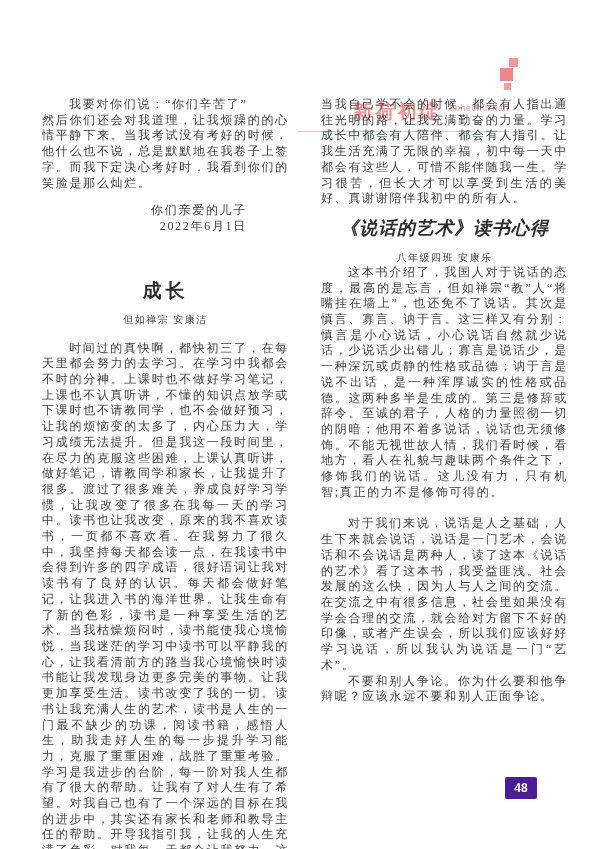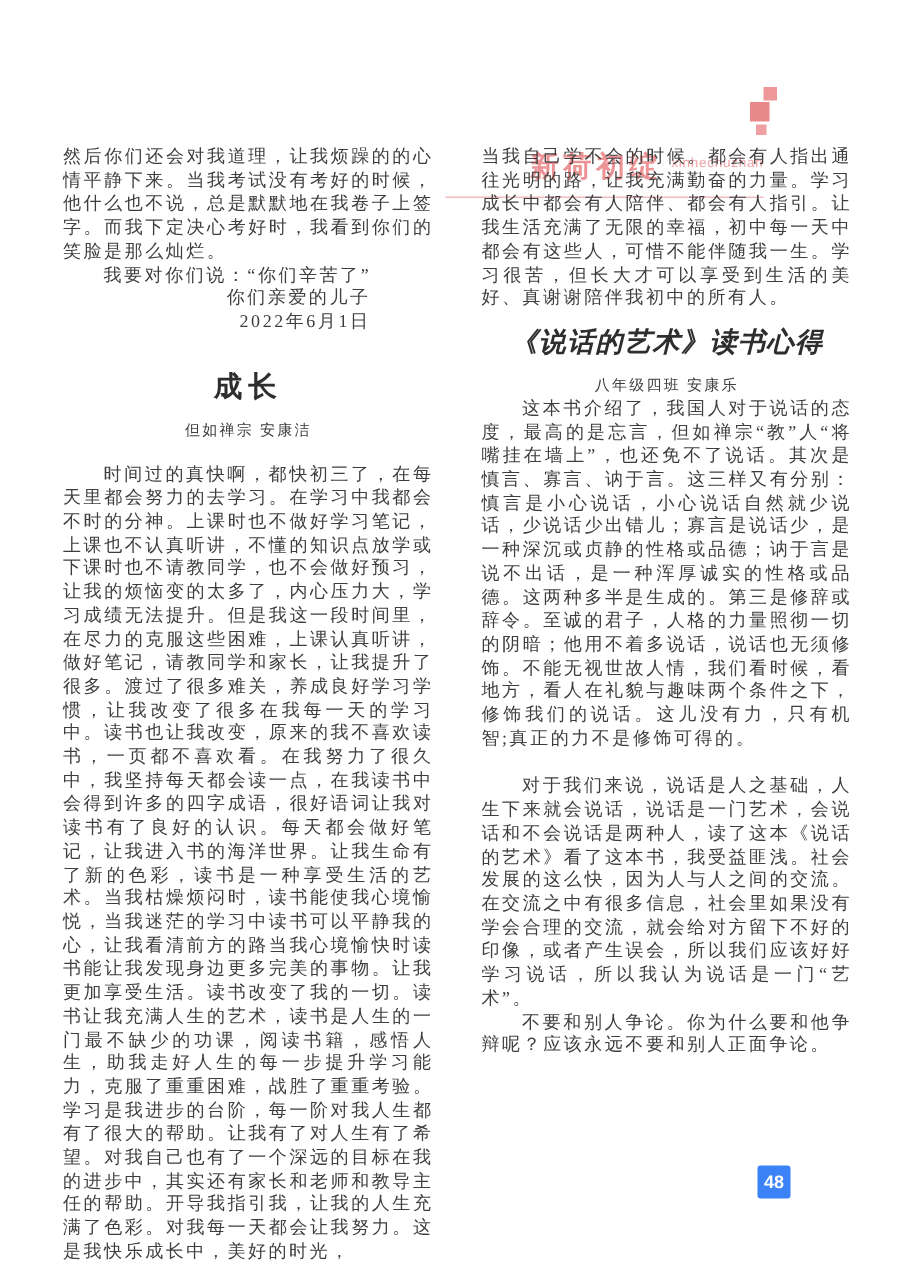--- a/index.html
+++ b/index.html
@@ -34,38 +34,38 @@
   .col{position:absolute;top:97px;width:247px;}
   .col-left{left:42px;}
   .col-right{left:321px;}
 
   .body-text{
     font-size:12px;line-height:15.7px;letter-spacing:1.7px;
     text-align:justify;color:#3e3e3e;margin:0;
   }
   .indent{text-indent:27px;}
   .sign{text-align:right;padding-right:42px;letter-spacing:1.7px;}
-  .sign-name{}
+  .sign-name{margin-top:12px;}
 
   .article-title{
     font-size:19px;font-weight:bold;text-align:center;letter-spacing:4px;
-    color:#2e2e2e;margin:24px 0 0 0;line-height:24px;
+    color:#2e2e2e;margin:44px 0 0 0;line-height:24px;
   }
   .article-title.long{font-size:18px;letter-spacing:1px;margin:8px 0 0 0;line-height:26px;font-style:italic;}
   .byline{
     text-align:center;font-size:10px;letter-spacing:1.5px;color:#3e3e3e;
     margin:10px 0 0 0;line-height:14px;
   }
   .first-body{margin-top:14px;}
   .right-first-body{margin-top:16px;}
 
   
   .page-number{
-    position:absolute;left:505px;top:777px;width:22px;height:22px;
-    background:#3b82f6;border-radius:2px;color:#ffffff;
+    position:absolute;left:505px;top:777px;width:32px;height:22px;
+    background:#4c1d95;border-radius:2px;color:#ffffff;
     font-family:"Liberation Sans","DejaVu Sans",sans-serif;
     font-size:12px;font-weight:bold;display:flex;align-items:center;justify-content:center;
   }
 </style>
 </head>
 <body>
 
 <div class="page">
 
   <div class="masthead">
@@ -73,22 +73,22 @@
     <span class="brand-sub">xinhechuzhan</span>
   </div>
   <div class="logo-squares">
     <div class="sq1"></div>
     <div class="sq2"></div>
     <div class="sq3"></div>
   </div>
 
   <div class="col col-left">
     <section>
+      <p class="body-text indent">我要对你们说：“你们辛苦了”</p>
       <p class="body-text">然后你们还会对我道理，让我烦躁的的心情平静下来。当我考试没有考好的时候，他什么也不说，总是默默地在我卷子上签字。而我下定决心考好时，我看到你们的笑脸是那么灿烂。</p>
-      <p class="body-text indent">我要对你们说：“你们辛苦了”</p>
       <p class="body-text sign sign-name">你们亲爱的儿子</p>
       <p class="body-text sign">2022年6月1日</p>
     </section>
 
     <section>
       <h1 class="article-title">成长</h1>
       <div class="byline">但如禅宗 安康洁</div>
       <p class="body-text indent first-body">时间过的真快啊，都快初三了，在每天里都会努力的去学习。在学习中我都会不时的分神。上课时也不做好学习笔记，上课也不认真听讲，不懂的知识点放学或下课时也不请教同学，也不会做好预习，让我的烦恼变的太多了，内心压力大，学习成绩无法提升。但是我这一段时间里，在尽力的克服这些困难，上课认真听讲，做好笔记，请教同学和家长，让我提升了很多。渡过了很多难关，养成良好学习学惯，让我改变了很多在我每一天的学习中。读书也让我改变，原来的我不喜欢读书，一页都不喜欢看。在我努力了很久中，我坚持每天都会读一点，在我读书中会得到许多的四字成语，很好语词让我对读书有了良好的认识。每天都会做好笔记，让我进入书的海洋世界。让我生命有了新的色彩，读书是一种享受生活的艺术。当我枯燥烦闷时，读书能使我心境愉悦，当我迷茫的学习中读书可以平静我的心，让我看清前方的路当我心境愉快时读书能让我发现身边更多完美的事物。让我更加享受生活。读书改变了我的一切。读书让我充满人生的艺术，读书是人生的一门最不缺少的功课，阅读书籍，感悟人生，助我走好人生的每一步提升学习能力，克服了重重困难，战胜了重重考验。学习是我进步的台阶，每一阶对我人生都有了很大的帮助。让我有了对人生有了希望。对我自己也有了一个深远的目标在我的进步中，其实还有家长和老师和教导主任的帮助。开导我指引我，让我的人生充满了色彩。对我每一天都会让我努力。这是我快乐成长中，美好的时光，</p>
     </section>
   </div>

